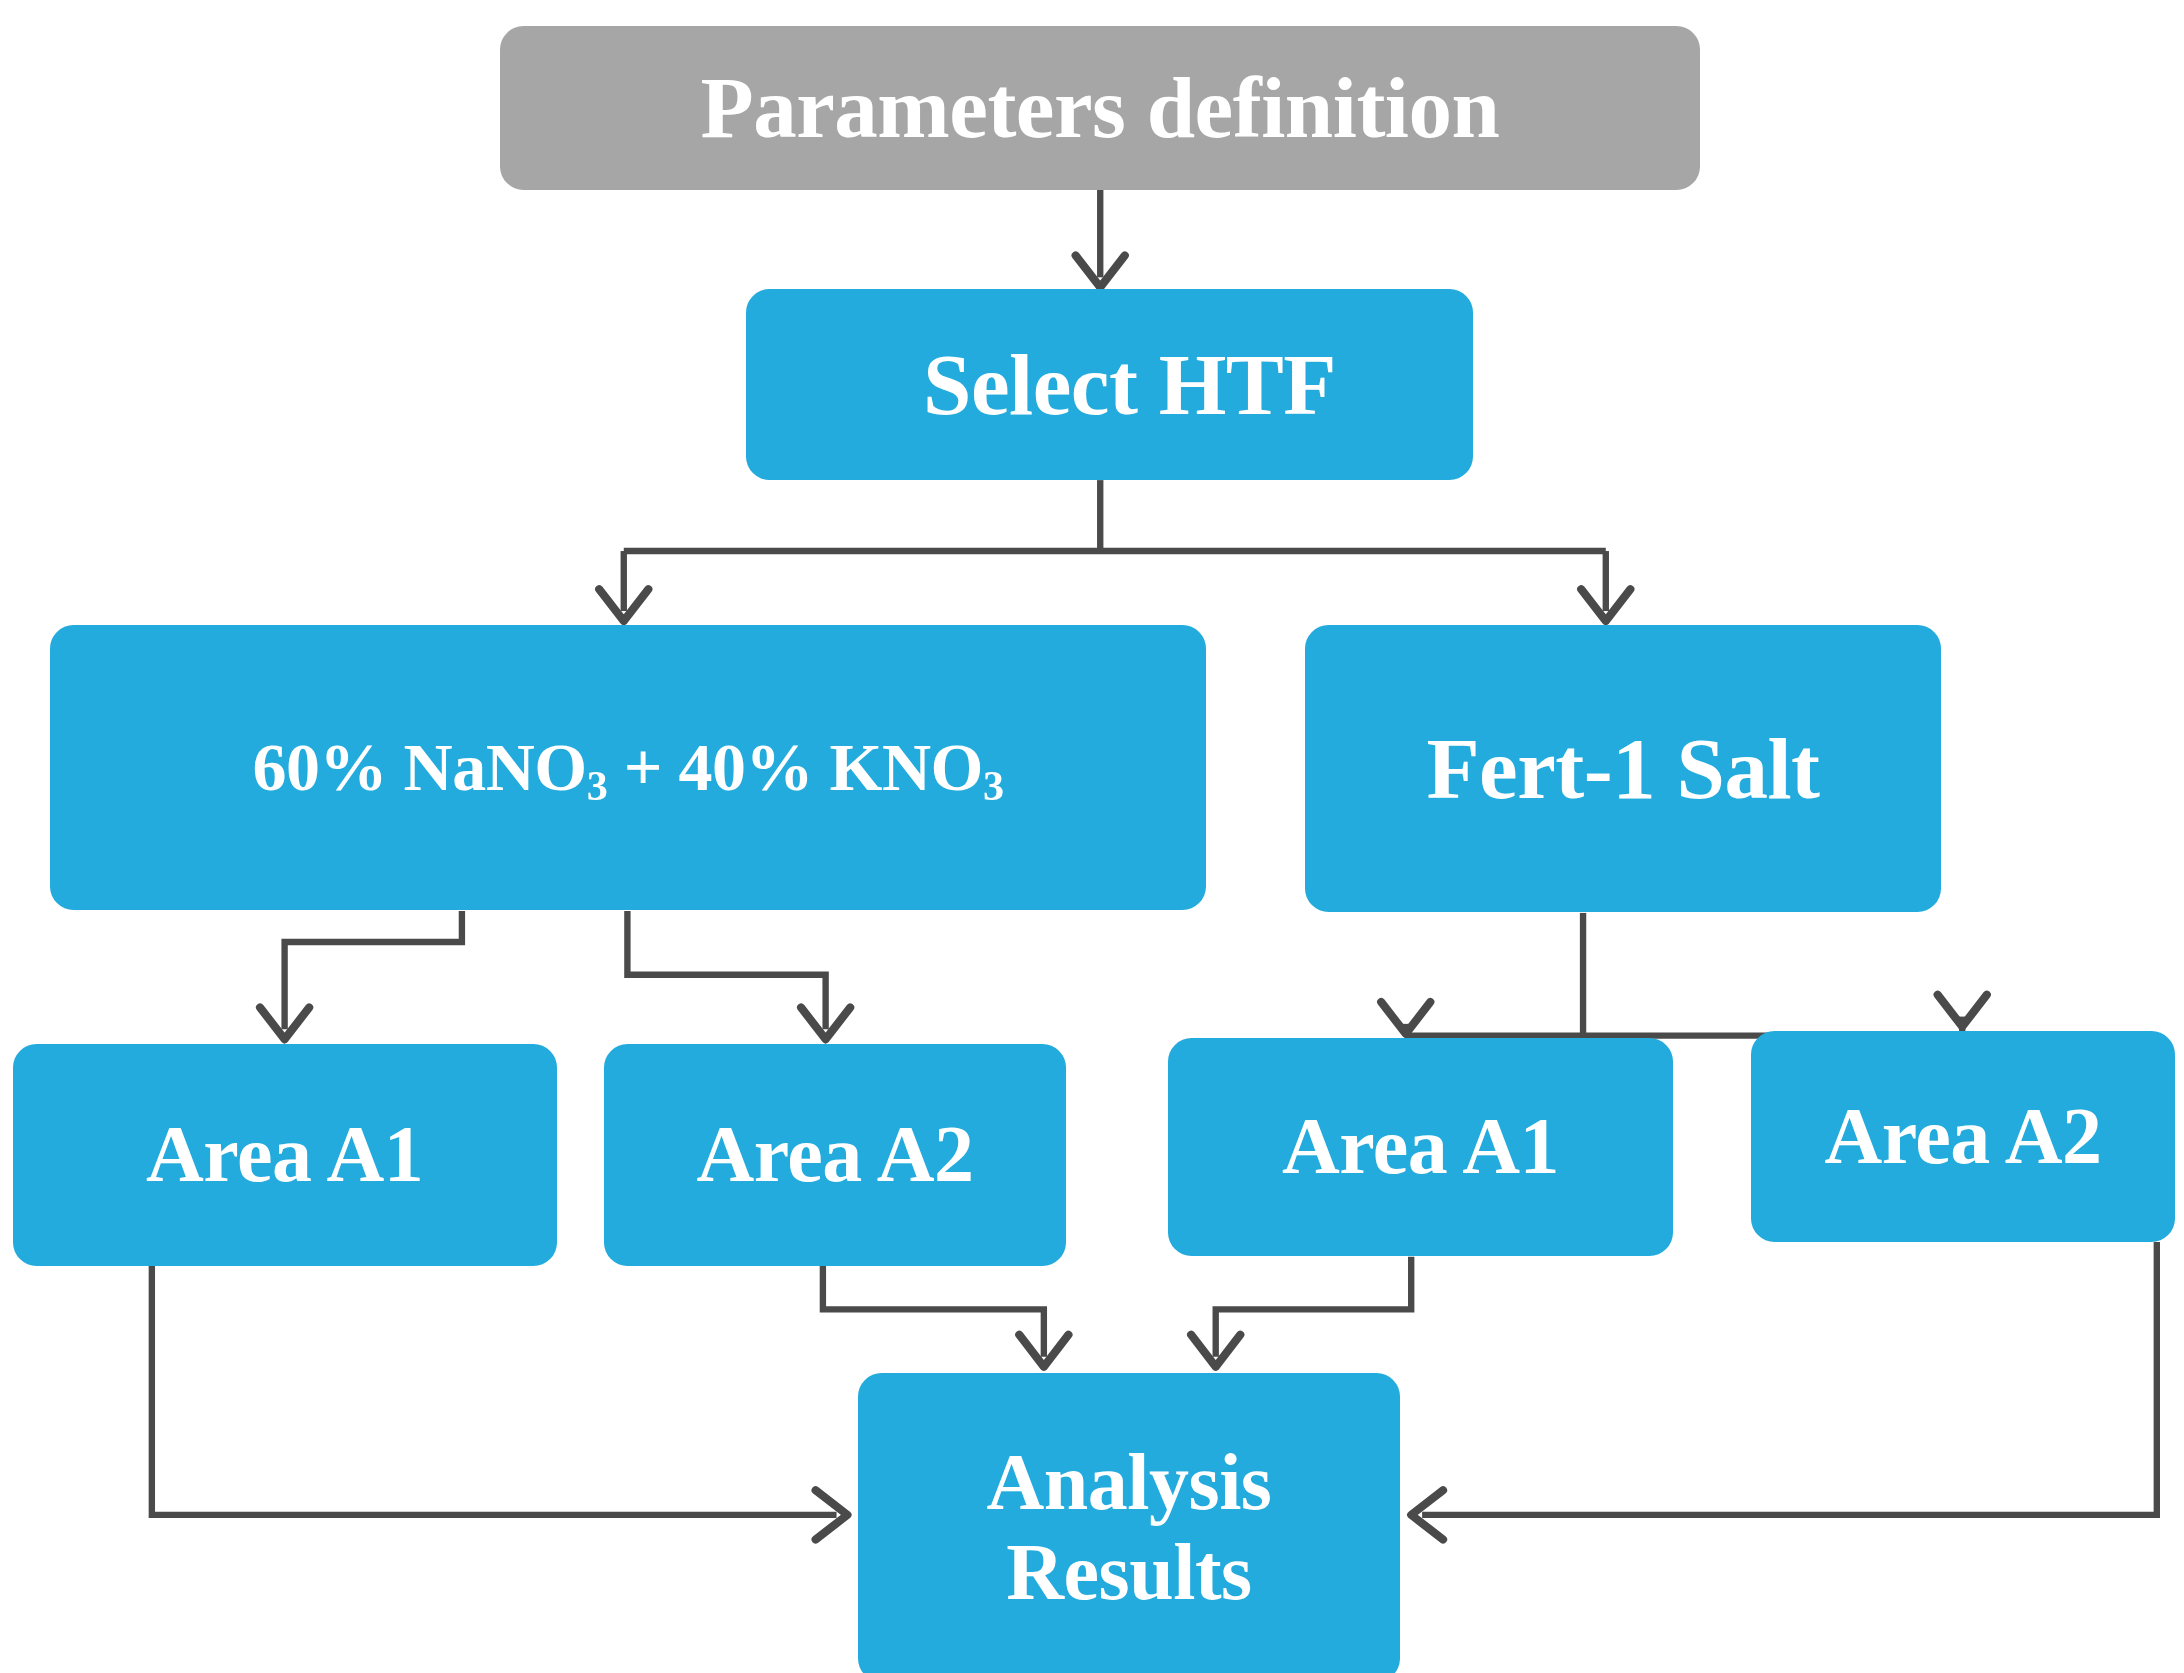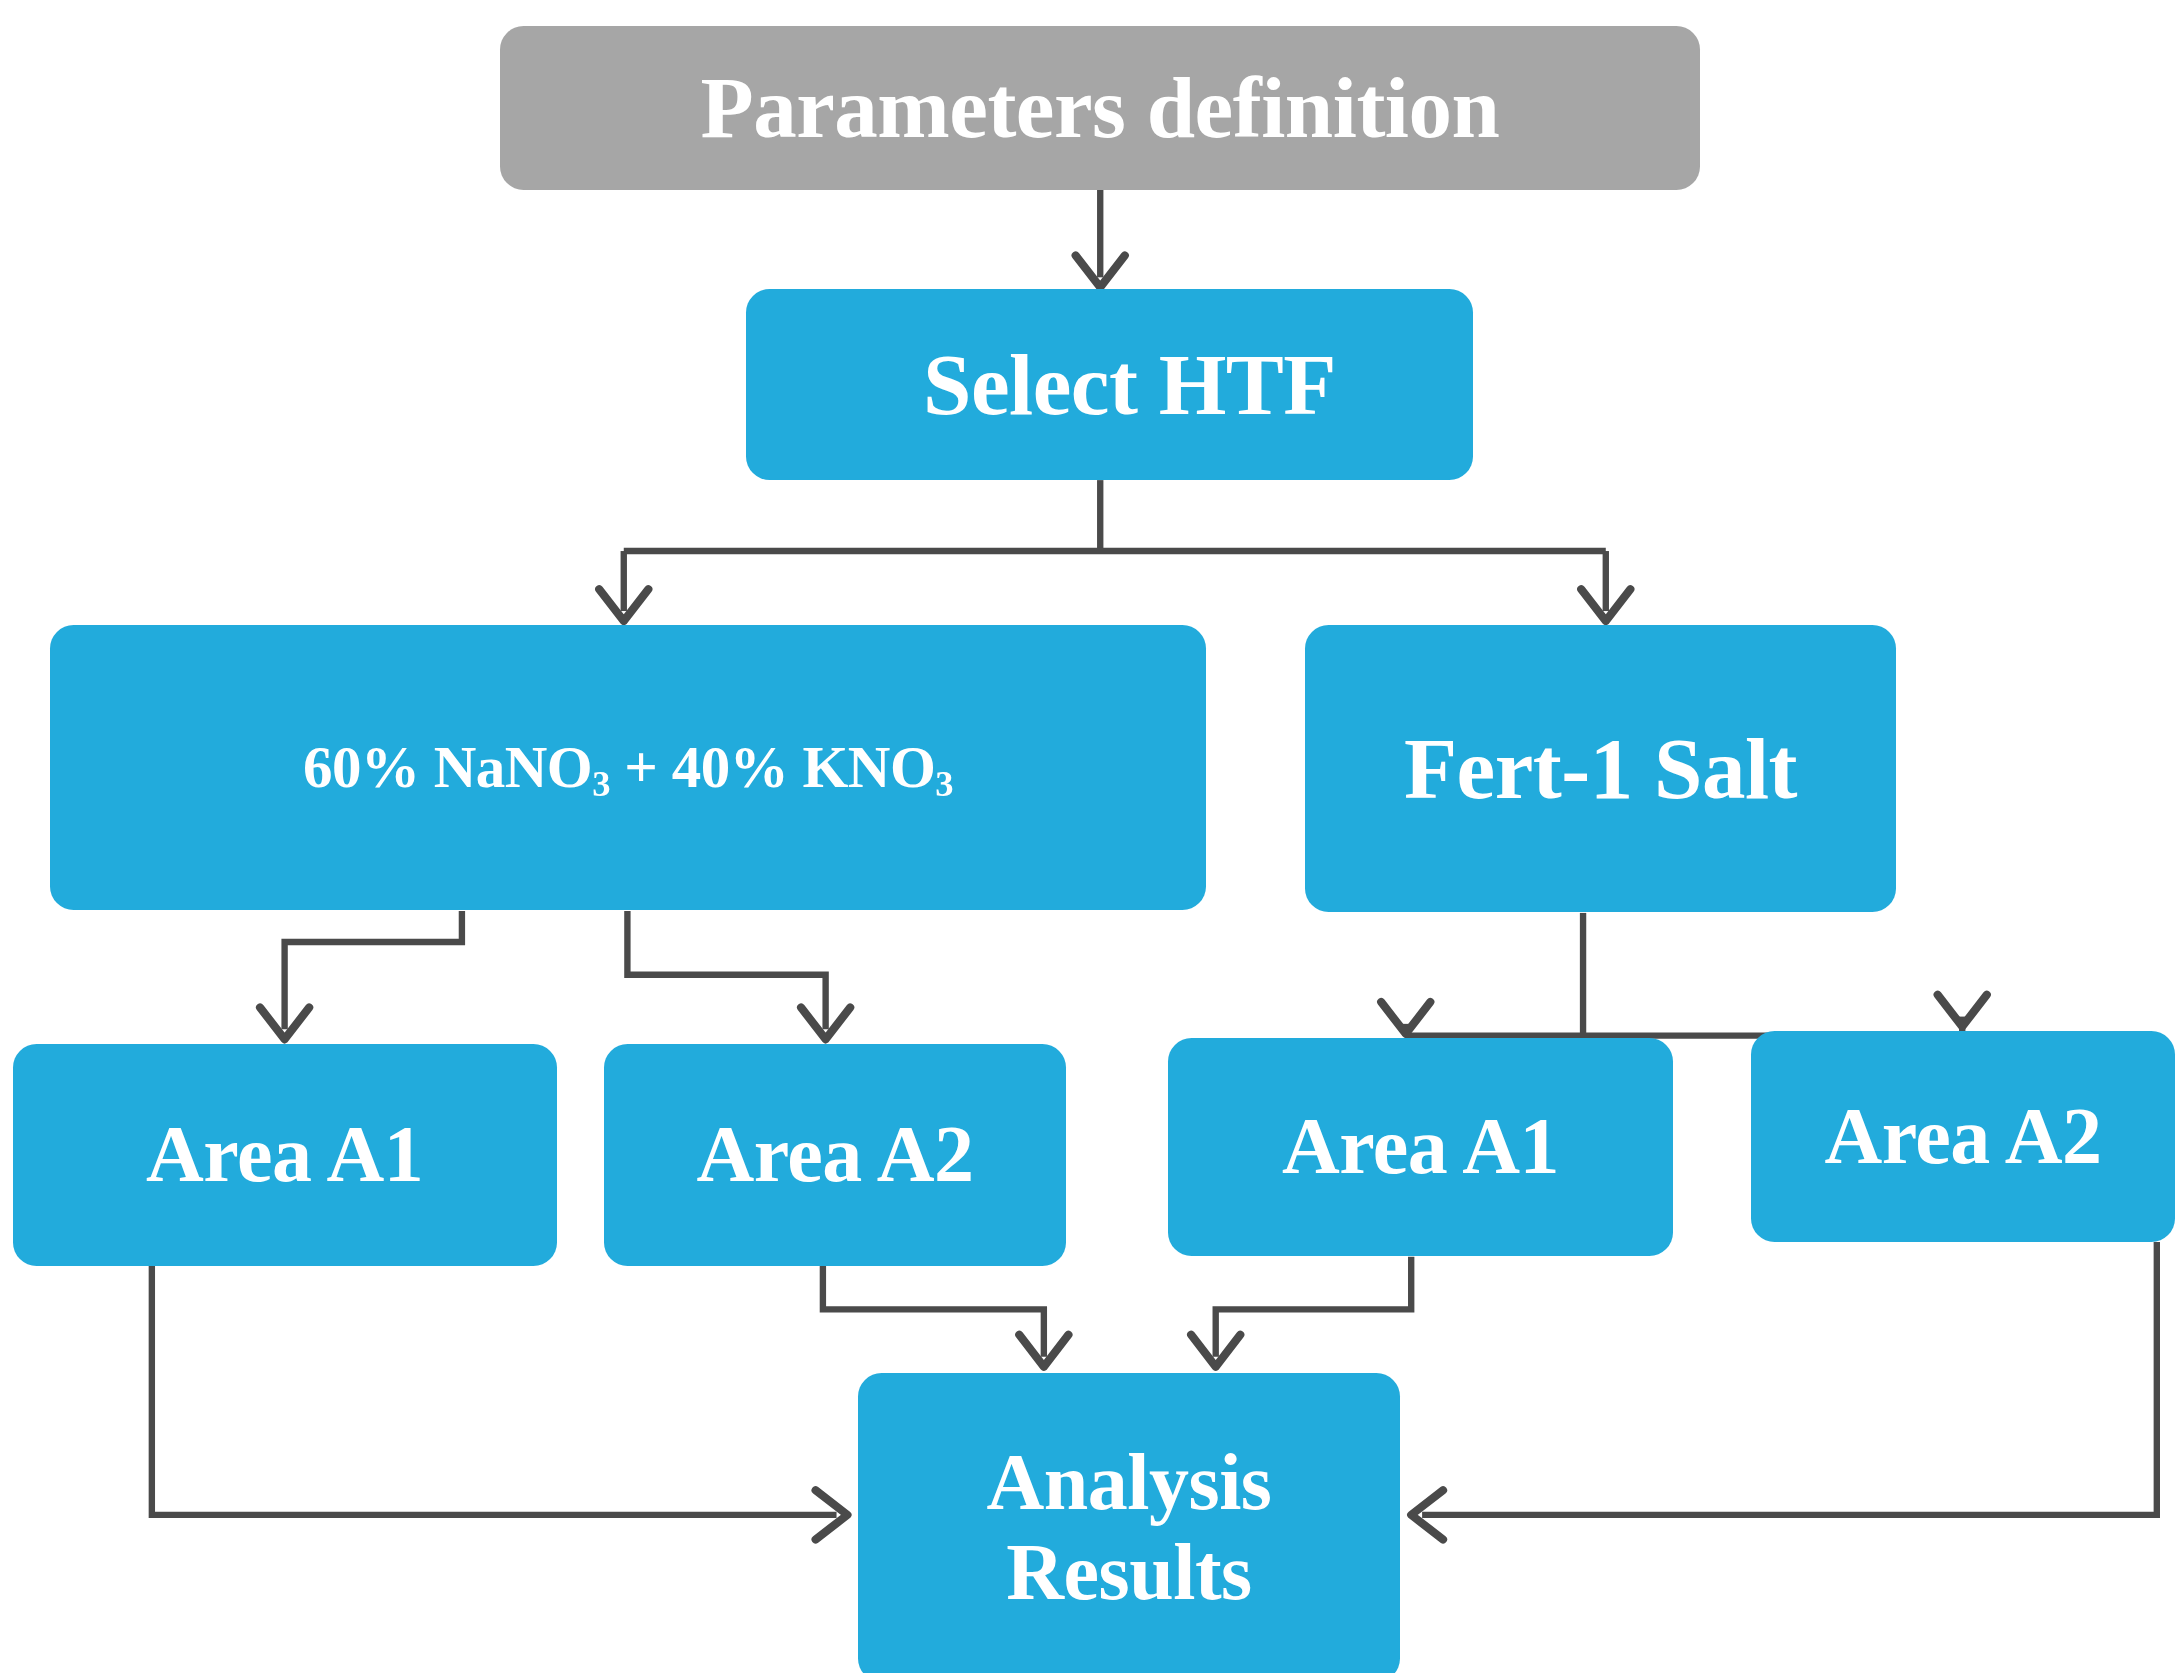--- a/index.html
+++ b/index.html
@@ -74,22 +74,22 @@
     font-size: 0.62em;
     vertical-align: baseline;
     position: relative;
     bottom: -0.22em;
     font-weight: bold;
   }
 
   
   #n-params      { left: 500px;  top: 25.5px;   width: 1200px; height: 164px; font-size: 87px; }
   #n-select      { left: 746px;  top: 289px;  width: 727px;  height: 191px; font-size: 87px; padding-left: 40px; }
-  #n-salt-mix    { left: 50px;   top: 625px;  width: 1156px; height: 285px; font-size: 59px; }
-  #n-fert        { left: 1305px; top: 625px;  width: 591px;  height: 287px; font-size: 87px; }
+  #n-salt-mix    { left: 50px;   top: 625px;  width: 1156px; height: 285px; font-size: 68px; }
+  #n-fert        { left: 1305px; top: 625px;  width: 636px;  height: 287px; font-size: 87px; }
   #n-a1-left     { left: 12.7px;   top: 1044px; width: 544px;  height: 222px; font-size: 80px; }
   #n-a2-left     { left: 604px;  top: 1044px; width: 462px;  height: 222px; font-size: 80px; }
   #n-a1-right    { left: 1168px; top: 1038px; width: 505px;  height: 218px; font-size: 80px; }
   #n-a2-right    { left: 1751px; top: 1031px; width: 424px;  height: 211px; font-size: 80px; }
   #n-analysis    { left: 858px;  top: 1373px; width: 542px;  height: 309px; font-size: 80px; }
 </style>
 </head>
 <body>
 
 <div id="canvas">

